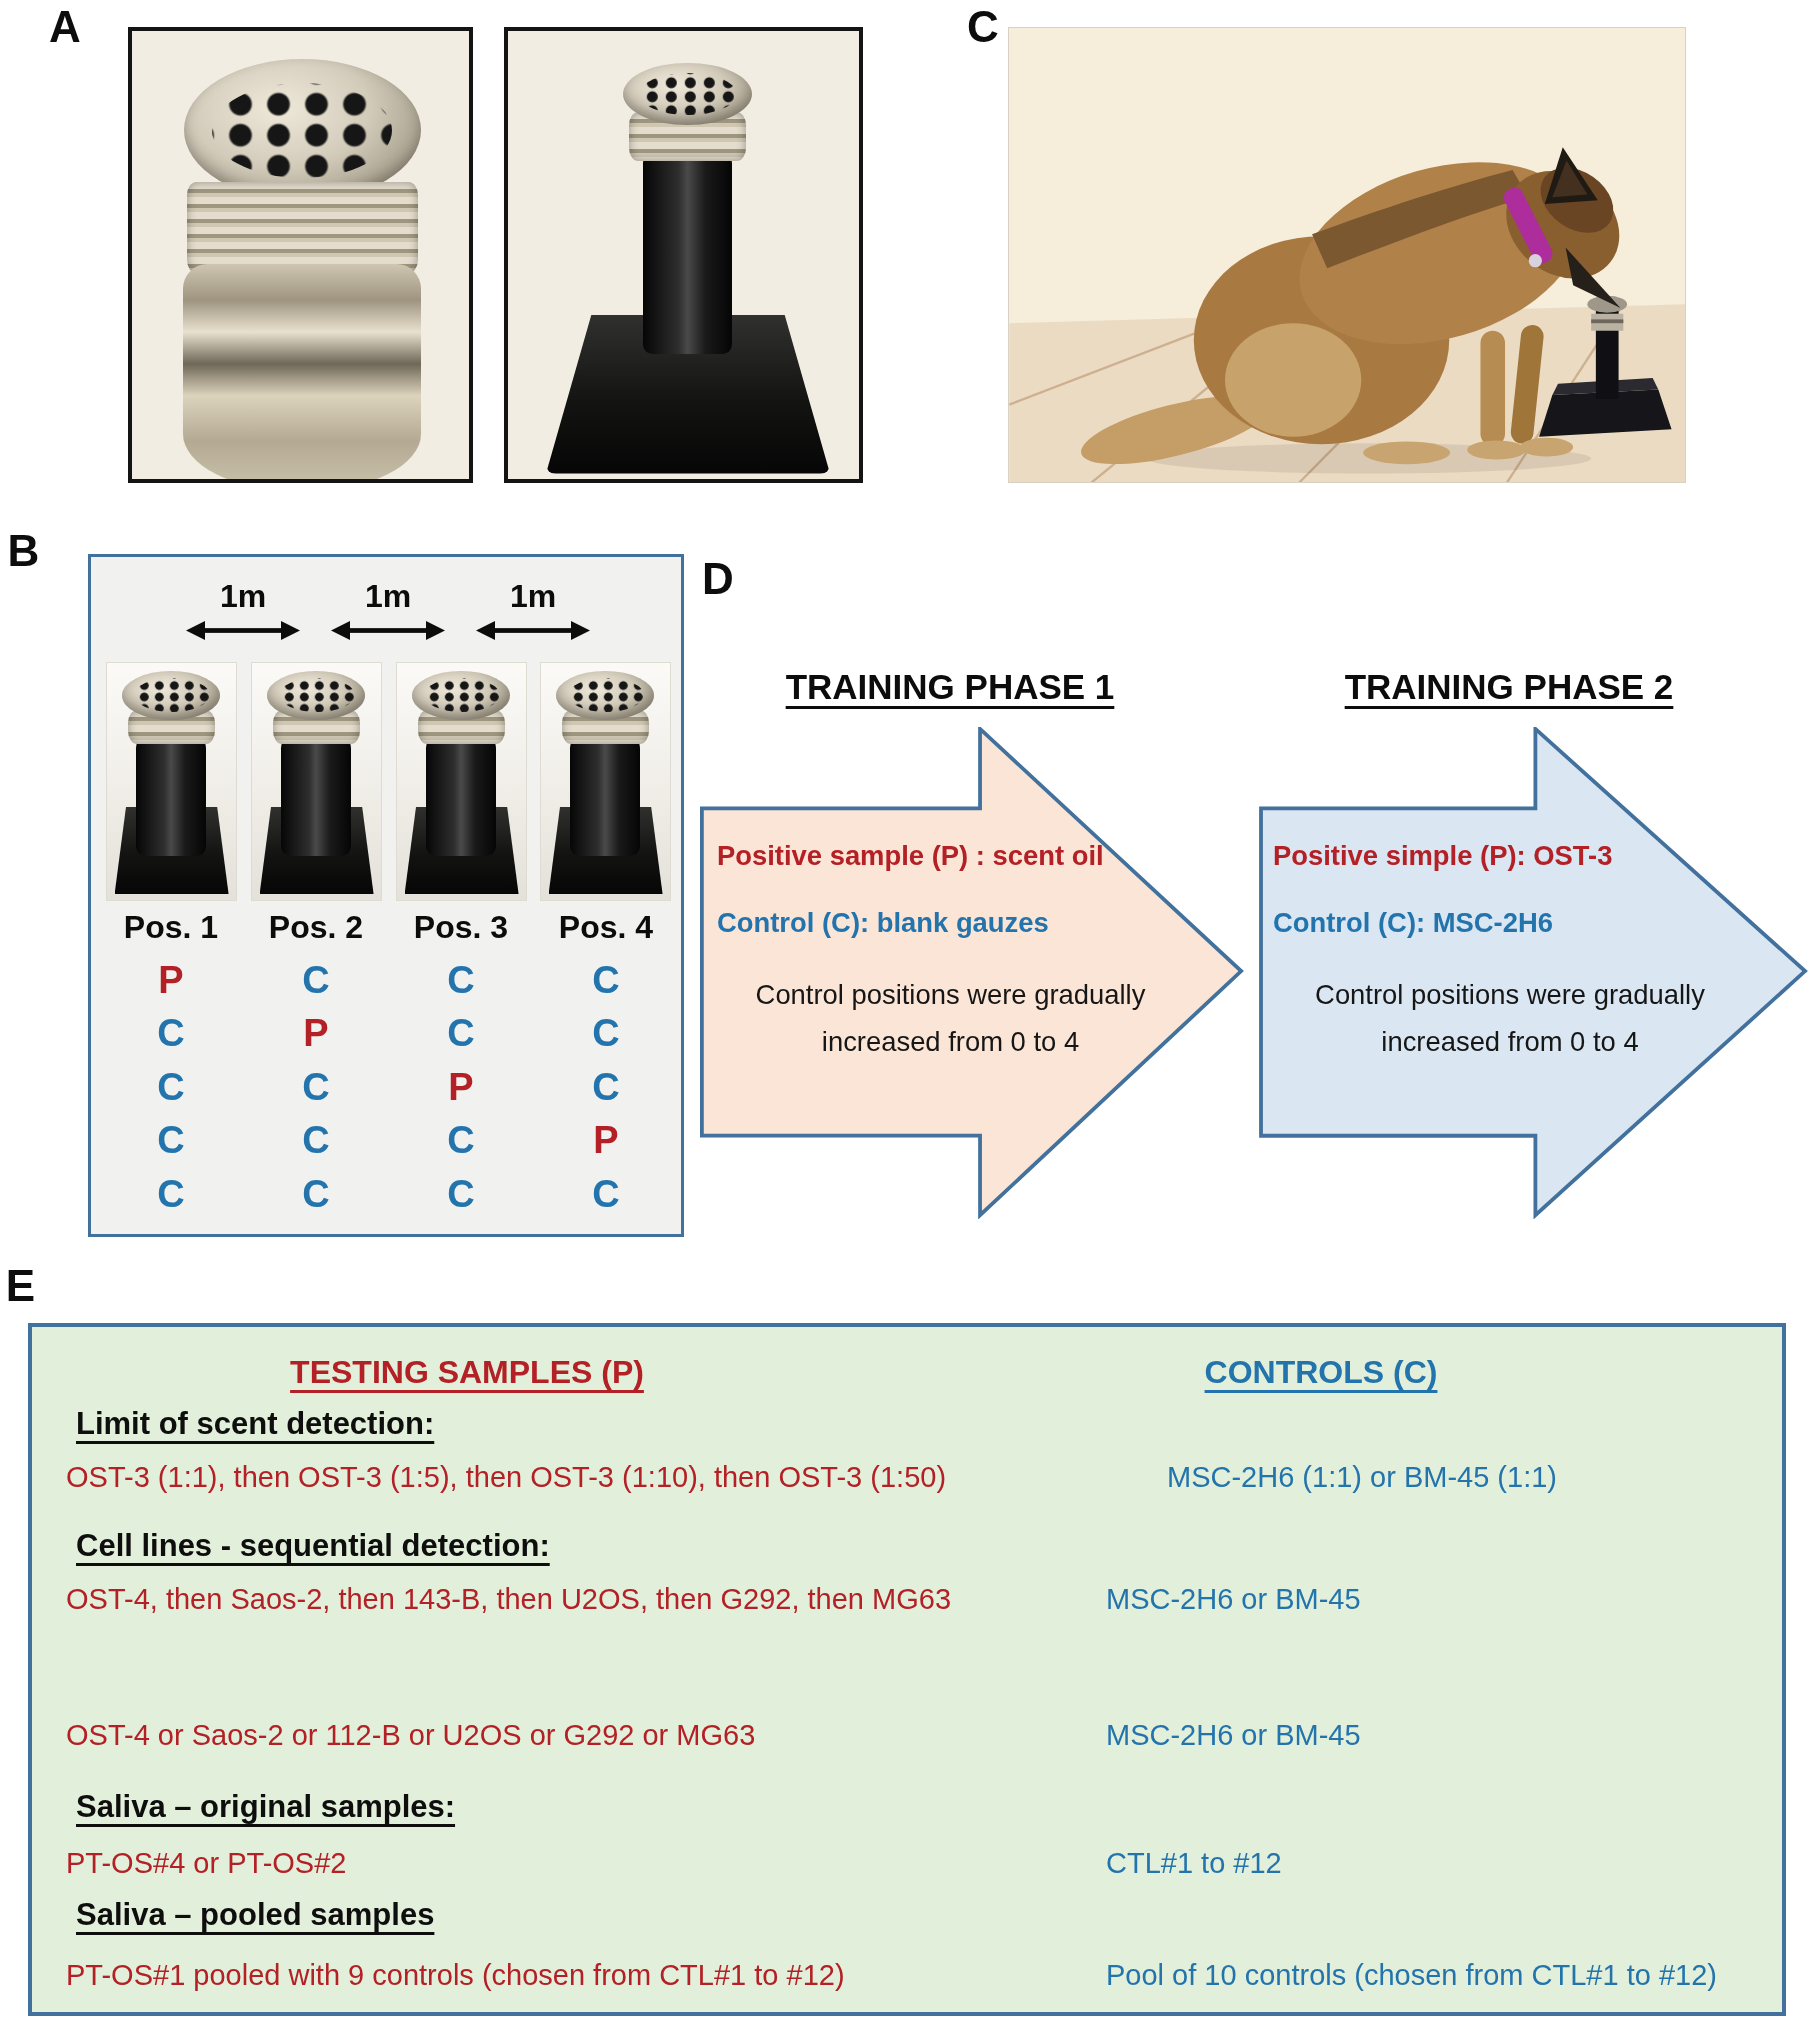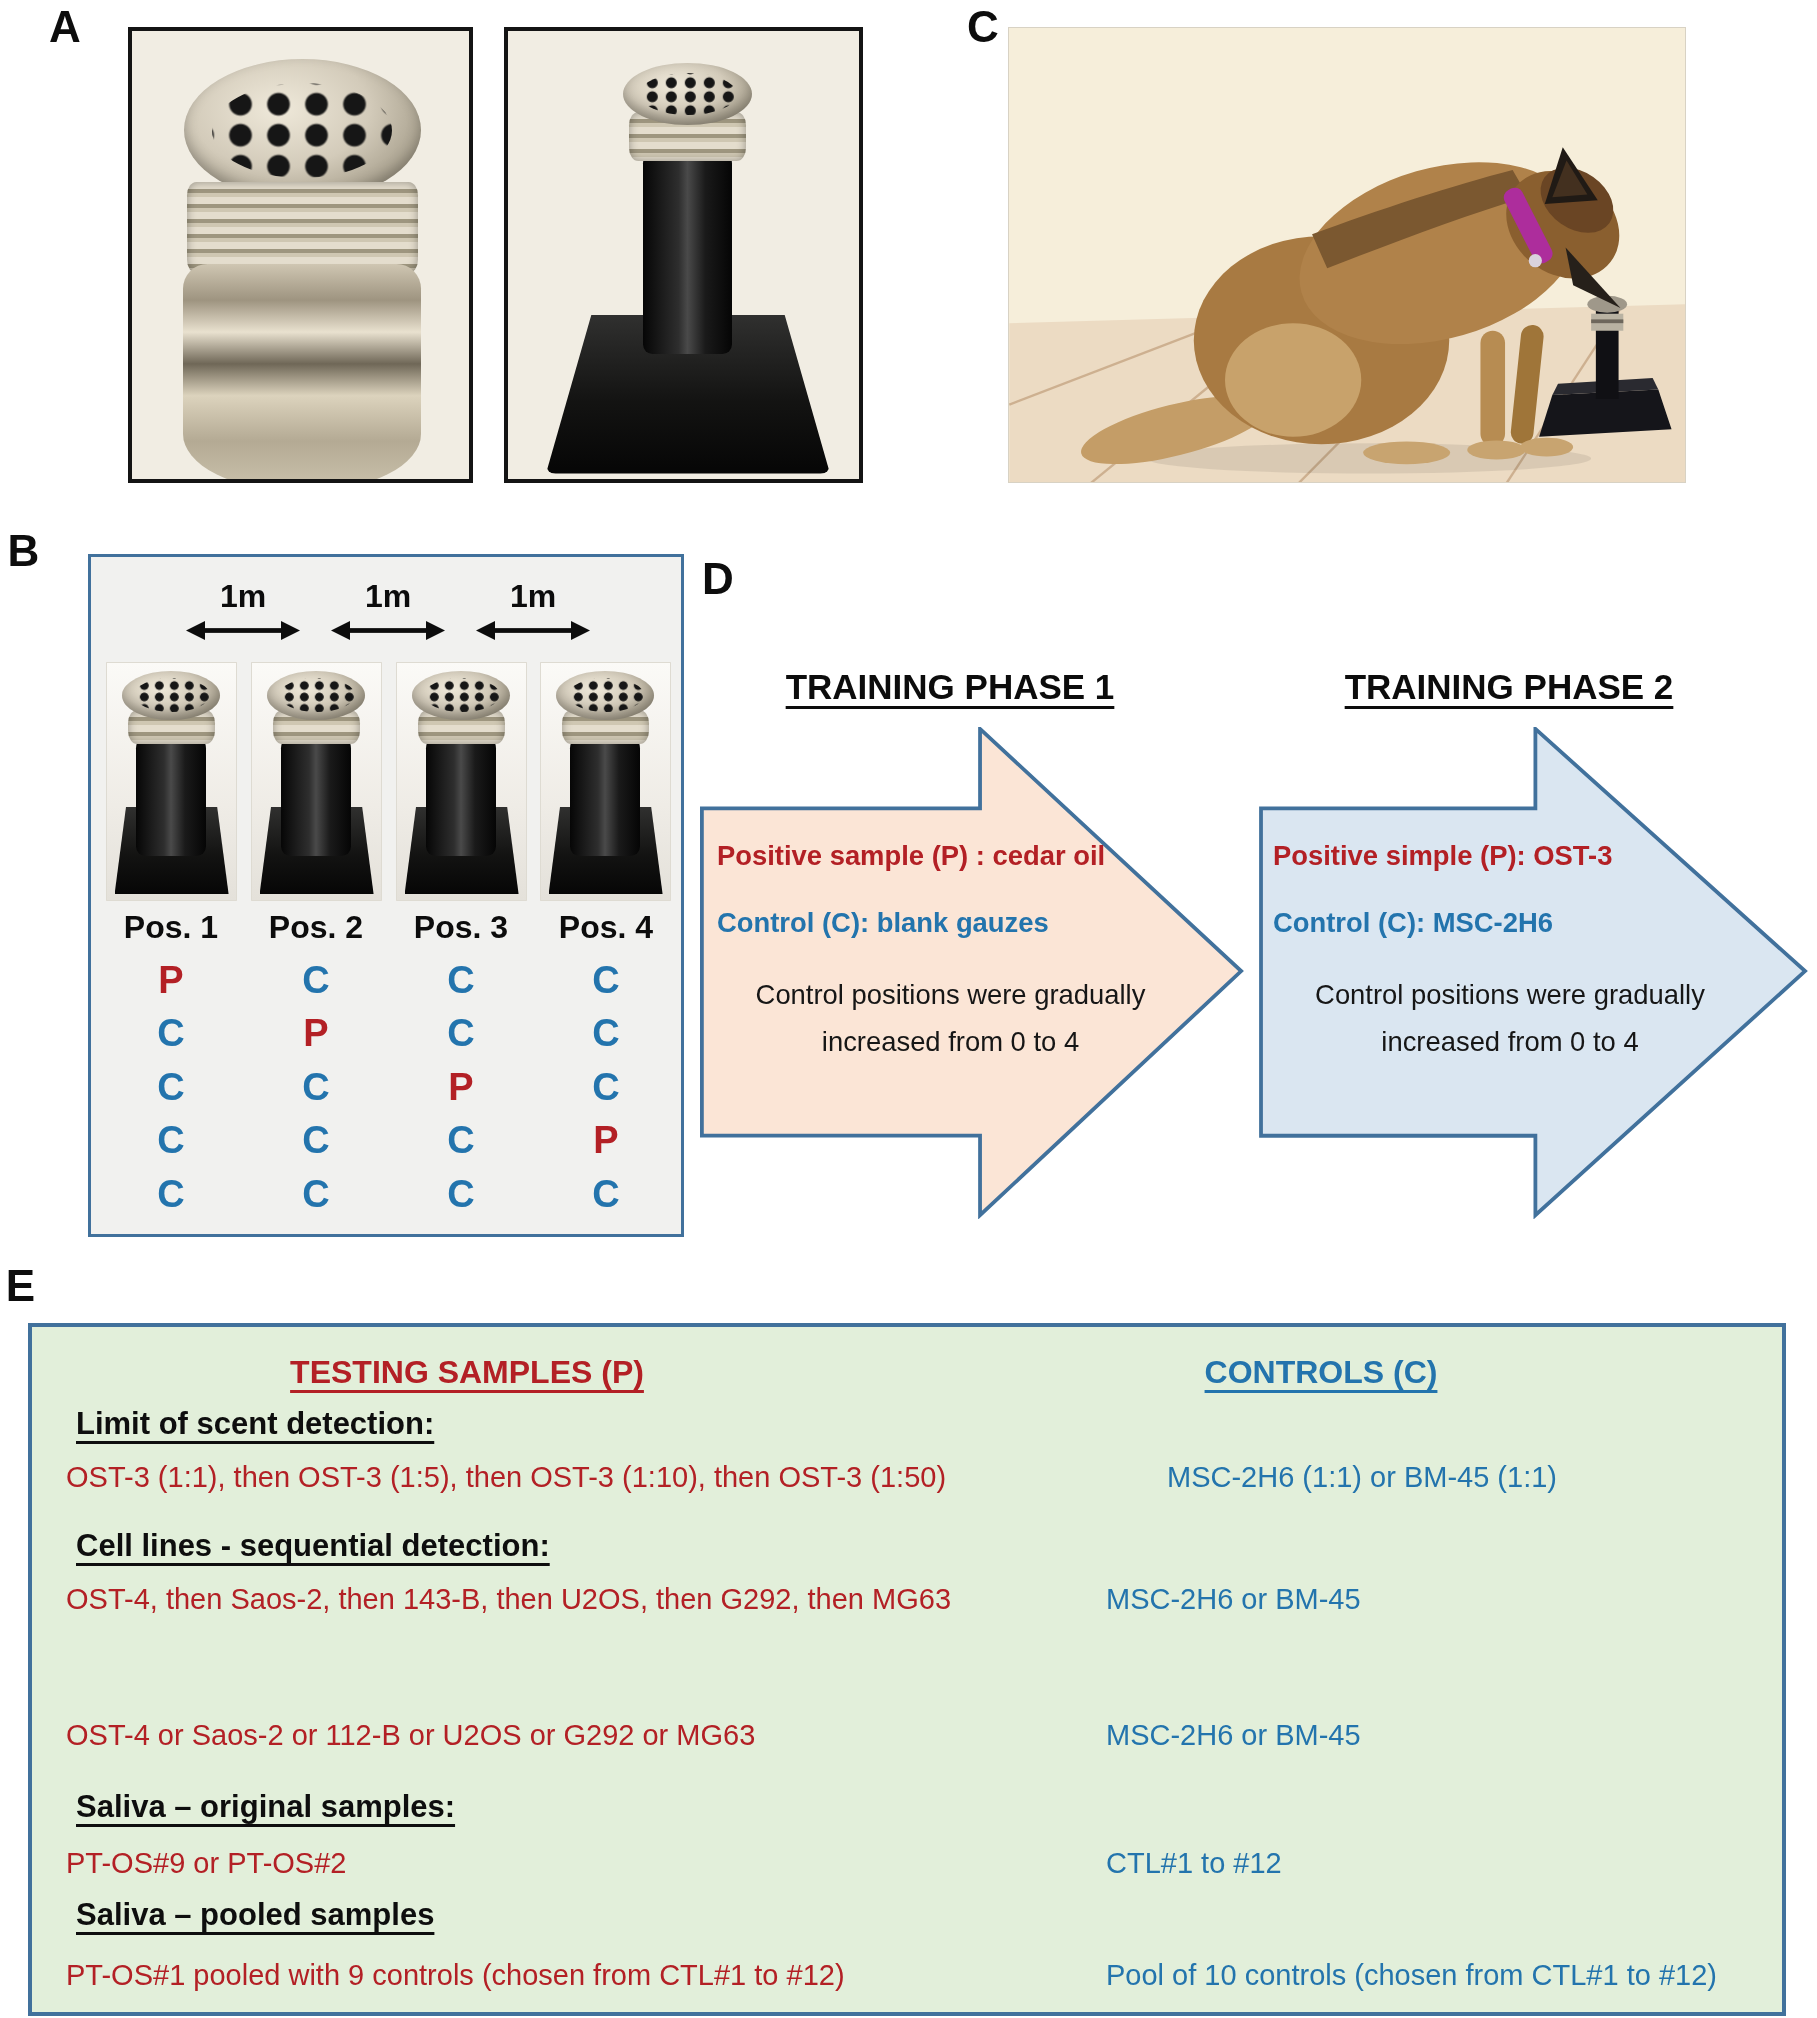--- a/index.html
+++ b/index.html
@@ -210,21 +210,21 @@
   <div class="ph-title" style="left:950px;top:667px">TRAINING PHASE 1</div>
   <div class="ph-title" style="left:1509px;top:667px">TRAINING PHASE 2</div>
 
   <svg class="abs" style="left:700px;top:727px" width="544" height="492" viewBox="0 0 575 520">
     <polygon points="2,86 296,86 296,2 572,258 296,516 296,432 2,432" fill="var(--arrow1_fill)" stroke="var(--shape_border)" stroke-width="4" stroke-linejoin="miter"></polygon>
   </svg>
   <svg class="abs" style="left:1259px;top:727px" width="549" height="492" viewBox="0 0 580 520">
     <polygon points="2,86 292,86 292,2 577,258 292,516 292,432 2,432" fill="var(--arrow2_fill)" stroke="var(--shape_border)" stroke-width="4" stroke-linejoin="miter"></polygon>
   </svg>
 
-  <div class="a-line red" style="left:717px;top:840px">Positive sample (P) : cedar oil</div>
+  <div class="a-line red" style="left:717px;top:840px">Positive sample (P) : scent oil</div>
   <div class="a-line blue" style="left:717px;top:907px">Control (C): blank gauzes</div>
   <div class="a-note" style="left:708px;top:971px;width:485px">Control positions were gradually increased from 0 to 4</div>
 
   <div class="a-line red" style="left:1273px;top:840px">Positive simple (P): OST-3</div>
   <div class="a-line blue" style="left:1273px;top:907px">Control (C): MSC-2H6</div>
   <div class="a-note" style="left:1264px;top:971px;width:492px">Control positions were gradually increased from 0 to 4</div>
 
   <div class="plabel" style="left:5.7px;top:1261px">E</div>
 
   <div id="boxE" style="left:28px;top:1323px;width:1758px;height:693px">
@@ -236,21 +236,21 @@
     <div class="e-controls" style="left:1135px;top:134px">MSC-2H6 (1:1) or BM-45 (1:1)</div>
 
     <div class="e-heading" style="left:44px;top:201px">Cell lines - sequential detection:</div>
     <div class="e-samples" style="left:34px;top:256px">OST-4, then Saos-2, then 143-B, then U2OS, then G292, then MG63</div>
     <div class="e-controls" style="left:1074px;top:256px">MSC-2H6 or BM-45</div>
 
     <div class="e-samples" style="left:34px;top:392px">OST-4 or Saos-2 or 112-B or U2OS or G292 or MG63</div>
     <div class="e-controls" style="left:1074px;top:392px">MSC-2H6 or BM-45</div>
 
     <div class="e-heading" style="left:44px;top:462px">Saliva – original samples:</div>
-    <div class="e-samples" style="left:34px;top:520px">PT-OS#9 or PT-OS#2</div>
+    <div class="e-samples" style="left:34px;top:520px">PT-OS#4 or PT-OS#2</div>
     <div class="e-controls" style="left:1074px;top:520px">CTL#1 to #12</div>
 
     <div class="e-heading" style="left:44px;top:570px">Saliva – pooled samples</div>
     <div class="e-samples" style="left:34px;top:632px">PT-OS#1 pooled with 9 controls (chosen from CTL#1 to #12)</div>
     <div class="e-controls" style="left:1074px;top:632px">Pool of 10 controls (chosen from CTL#1 to #12)</div>
   </div>
 
 </div>
 
 

